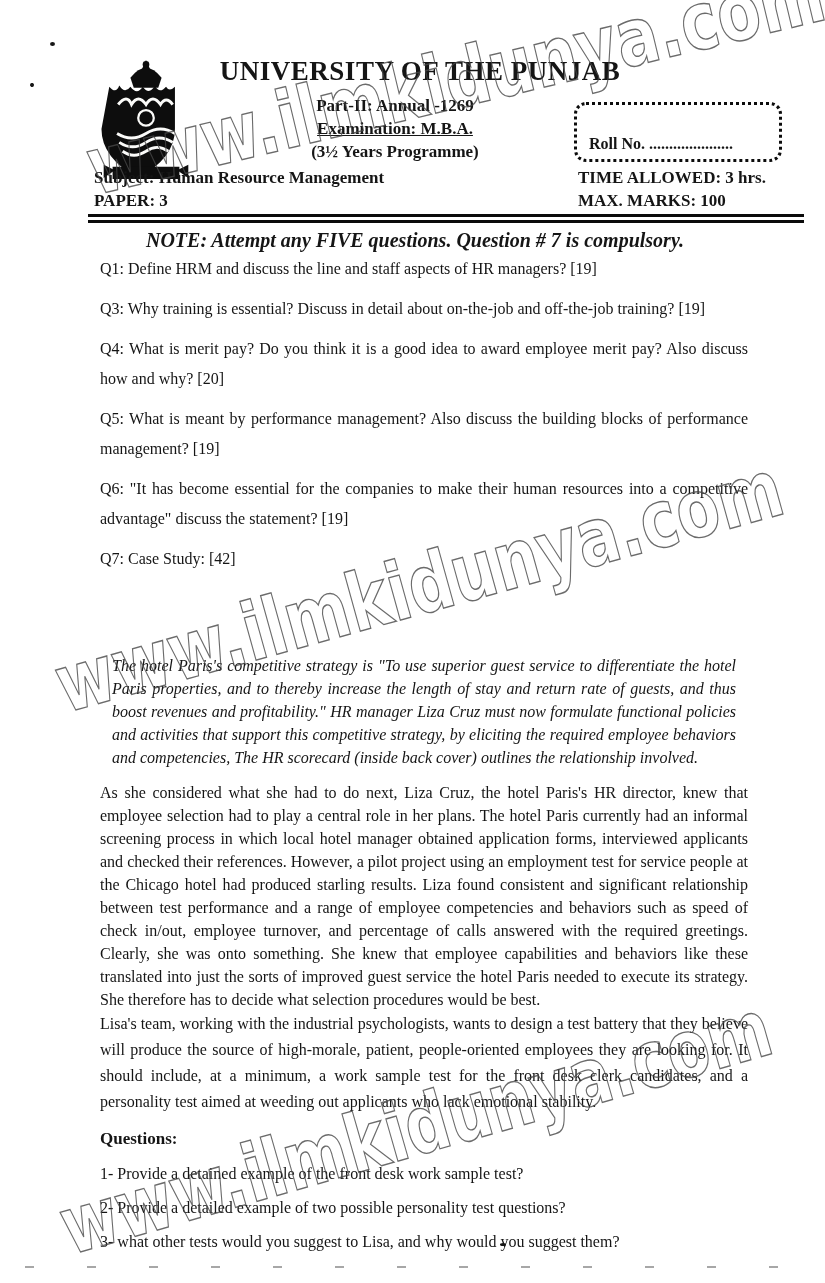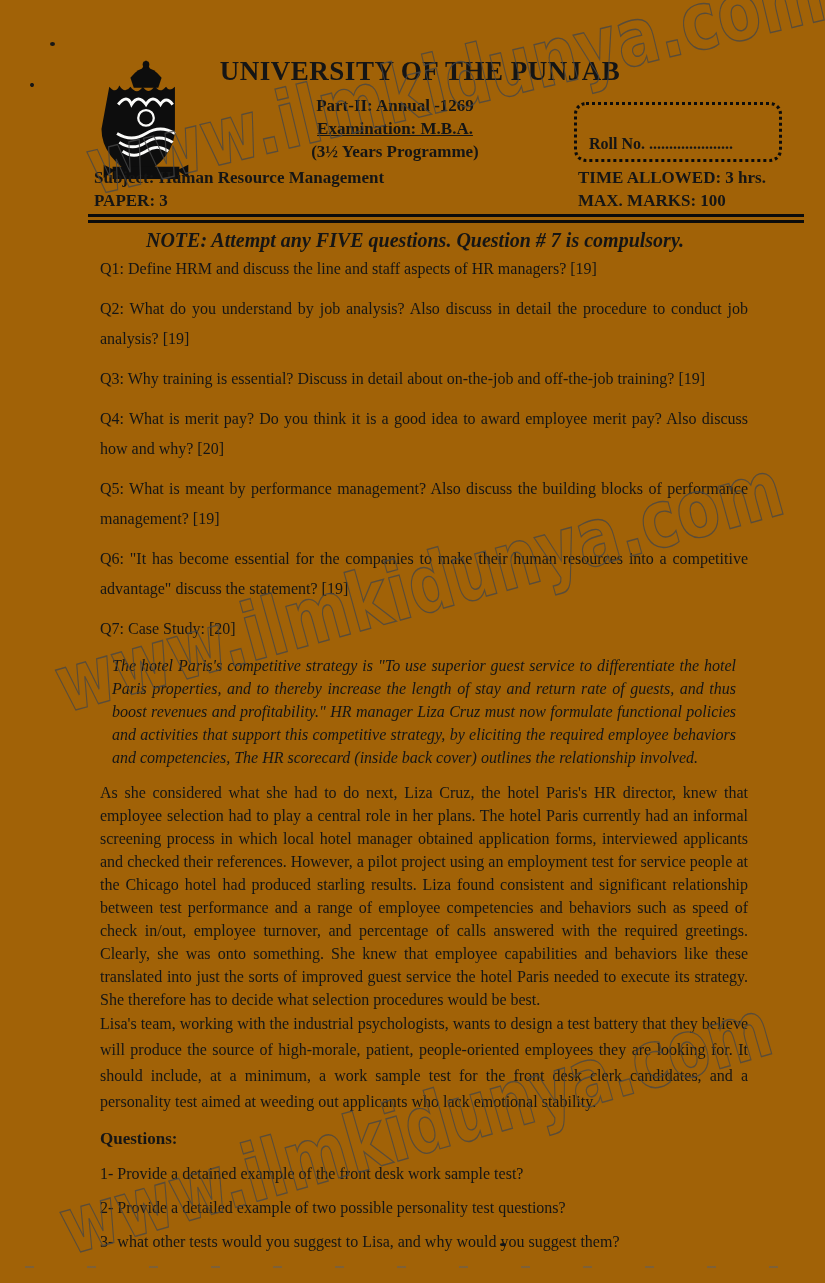--- a/index.html
+++ b/index.html
@@ -1,18 +1,18 @@
 <!DOCTYPE html>
 <html><head>
 <meta charset="utf-8">
 <style>
   html,body{margin:0;padding:0;background:#e8e8e8;}
   .page{
     position:relative; width:825px; height:1283px; margin:0 auto;
-    background:#a16207; overflow:hidden;
+    background:#ffffff; overflow:hidden;
     font-family:"Liberation Serif", serif; color:#151515;
   }
   
   .logo{position:absolute; left:88px; top:60px; width:116px; height:128px;}
   .uni-title{
     position:absolute; left:175px; top:56px; width:490px;
     text-align:center; font-size:27px; font-weight:bold; letter-spacing:.5px;
   }
   .sub-head{
     position:absolute; left:225px; top:94px; width:340px;
@@ -101,26 +101,25 @@
   <div class="paper">PAPER: 3</div>
   <div class="time">TIME ALLOWED: 3 hrs.</div>
   <div class="marks">MAX. MARKS: 100</div>
 
   <div class="rule"></div>
 
   <div class="note">NOTE: Attempt any FIVE questions. Question # 7 is compulsory.</div>
 
   <div class="questions">
     <p class="q">Q1: Define HRM and discuss the line and staff aspects of HR managers? [19]</p>
-    <p class="q">Q2: What do you understand by job analysis? Also discuss in detail the procedure to conduct job analysis? [19]</p>
     <p class="q">Q3: Why training is essential? Discuss in detail about on-the-job and off-the-job training? [19]</p>
     <p class="q">Q4: What is merit pay? Do you think it is a good idea to award employee merit pay? Also discuss how and why? [20]</p>
     <p class="q">Q5: What is meant by performance management? Also discuss the building blocks of performance management? [19]</p>
     <p class="q">Q6: "It has become essential for the companies to make their human resources into a competitive advantage" discuss the statement? [19]</p>
-    <p class="q">Q7: Case Study: [20]</p>
+    <p class="q">Q7: Case Study: [42]</p>
   </div>
 
   <div class="case">
     <p class="intro">The hotel Paris's competitive strategy is "To use superior guest service to differentiate the hotel Paris properties, and to thereby increase the length of stay and return rate of guests, and thus boost revenues and profitability." HR manager Liza Cruz must now formulate functional policies and activities that support this competitive strategy, by eliciting the required employee behaviors and competencies, The HR scorecard (inside back cover) outlines the relationship involved.</p>
     <p class="p1">As she considered what she had to do next, Liza Cruz, the hotel Paris's HR director, knew that employee selection had to play a central role in her plans. The hotel Paris currently had an informal screening process in which local hotel manager obtained application forms, interviewed applicants and checked their references. However, a pilot project using an employment test for service people at the Chicago hotel had produced starling results. Liza found consistent and significant relationship between test performance and a range of employee competencies and behaviors such as speed of check in/out, employee turnover, and percentage of calls answered with the required greetings. Clearly, she was onto something. She knew that employee capabilities and behaviors like these translated into just the sorts of improved guest service the hotel Paris needed to execute its strategy. She therefore has to decide what selection procedures would be best.</p>
     <p class="p2">Lisa's team, working with the industrial psychologists, wants to design a test battery that they believe will produce the source of high-morale, patient, people-oriented employees they are looking for. It should include, at a minimum, a work sample test for the front desk clerk candidates, and a personality test aimed at weeding out applicants who lack emotional stability.</p>
     <p class="qlabel">Questions:</p>
     <p class="subq">1- Provide a detained example of the front desk work sample test?</p>
     <p class="subq">2- Provide a detailed example of two possible personality test questions?</p>
     <p class="subq">3- what other tests would you suggest to Lisa, and why would you suggest them?</p>

